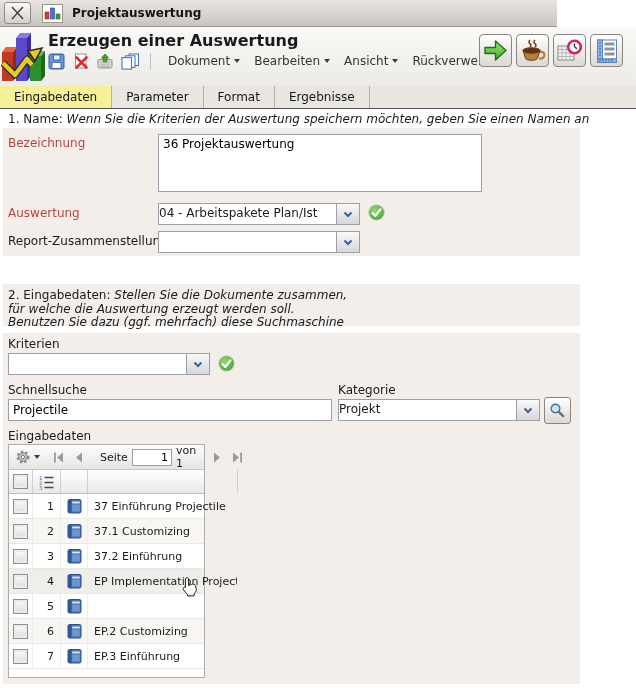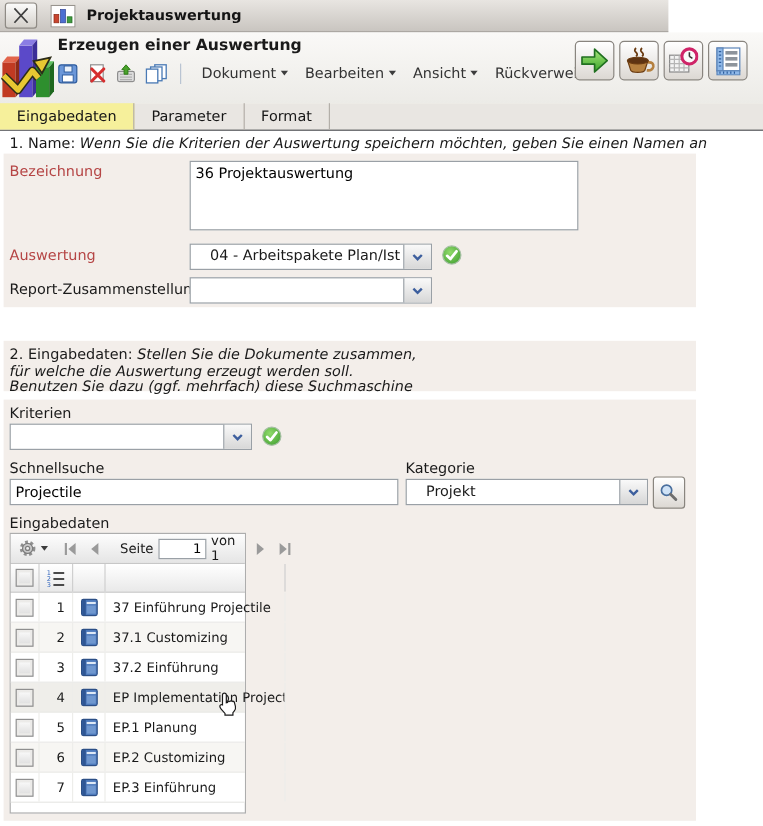--- a/index.html
+++ b/index.html
@@ -14,21 +14,21 @@
     background:linear-gradient(#e8e5e1,#c9c5c0);border-bottom:1px solid #9b968f;
     display:flex;align-items:center;}
   .close-btn{width:25px;height:20px;margin-left:4px;border:1px solid #8f8b85;border-radius:3px;
     background:linear-gradient(#fbfbfa,#d4d0ca);display:flex;align-items:center;justify-content:center;}
   .mini-chart{margin-left:11px;display:flex;}
   .title-text{margin-left:9px;font-weight:bold;font-size:12px;color:#141414;}
   
   .toolbar{position:absolute;left:0;top:27px;width:636px;height:59px;
     background:linear-gradient(#faf9f7,#ecebe7);}
   .logo{position:absolute;left:1px;top:1px;}
-  .tb-heading{position:absolute;left:48px;top:4px;font-weight:bold;font-size:13px;}
+  .tb-heading{position:absolute;left:48px;top:4px;font-weight:bold;font-size:16px;}
   .tb-row{position:absolute;left:48px;top:23px;height:22px;display:flex;align-items:center;gap:7px;}
   .tb-icon{display:flex;align-items:center;}
   .tb-sep{width:1px;height:17px;background:#b9c4d2;margin:0 3px;}
   .menu-item{display:flex;align-items:center;gap:4px;font-size:12px;color:#333;margin-left:7px;cursor:default;justify-content:center;}
   .caret{width:0;height:0;border-left:3.5px solid transparent;border-right:3.5px solid transparent;border-top:4px solid #3c3c3c;}
   .action-buttons{position:absolute;right:13px;top:7px;display:flex;gap:4px;}
   .action-btn{width:31px;height:31px;border:1px solid #89857f;border-radius:4px;
     background:linear-gradient(#ffffff,#dcd8d3);display:flex;align-items:center;justify-content:center;}
   
   .tabstrip{position:absolute;left:0;top:86px;width:636px;height:22px;background:#e9e6e2;
@@ -43,21 +43,21 @@
   #panel2{top:284px;height:42px;padding-top:5px;box-sizing:border-box;}
   #panel2 .line{margin-left:5px;line-height:13.5px;font-size:12px;}
   #panel3{top:333px;height:351px;}
   .flabel{position:absolute;font-size:12px;white-space:nowrap;}
   .red{color:#b54545;}
   
   .textarea-box{position:absolute;left:155px;top:6px;width:314px;height:52px;background:#fff;
     border:1px solid #9aa0a6;font-family:"DejaVu Sans","Liberation Sans",sans-serif;
     font-size:12px;padding:2px 4px;resize:none;}
   .selectbox{position:absolute;height:20px;background:#fff;border:1px solid #9aa0a6;display:flex;box-sizing:content-box;}
-  .select-value{flex:1;font-size:12px;line-height:19px;padding-left:16px;overflow:hidden;white-space:nowrap;}
+  .select-value{flex:1;font-size:12px;line-height:19px;padding-left:0;overflow:hidden;white-space:nowrap;}
   .select-btn{width:22px;border-left:1px solid #9aa0a6;background:linear-gradient(#f9f9f9,#d7d7d7);
     display:flex;align-items:center;justify-content:center;}
   .text-input{position:absolute;height:20px;border:1px solid #9aa0a6;background:#fff;font-size:12px;
     padding:0 4px;font-family:"DejaVu Sans","Liberation Sans",sans-serif;}
   .icon-abs{position:absolute;display:flex;}
   .search-btn{position:absolute;width:25px;height:25px;border:1px solid #89857f;border-radius:3px;
     background:linear-gradient(#ffffff,#dcd8d3);display:flex;align-items:center;justify-content:center;}
   
   .grid-table{position:absolute;left:5px;top:111px;width:197px;height:234px;border:1px solid #adadad;
     background:#fff;box-sizing:border-box;display:flex;flex-direction:column;}
@@ -229,20 +229,21 @@
         </svg>
       </span>
     </div>
   </div>
 </div>
 
 <div class="tabstrip">
   <div class="tab active">Eingabedaten</div>
   <div class="tab">Parameter</div>
   <div class="tab">Format</div>
+  <div class="tab">Ergebnisse</div>
 </div>
 
 <div class="heading1">
   <span>1. Name:</span>
   <span class="it">Wenn Sie die Kriterien der Auswertung speichern möchten, geben Sie einen Namen an</span>
 </div>
 
 <div class="panel" id="panel1">
   <span class="flabel red" style="left:5px;top:8px;">Bezeichnung</span>
   <textarea class="textarea-box" style="">36 Projektauswertung</textarea>
@@ -470,21 +471,20 @@
     <span class="gr-cell">
       <span style="display:flex">
         <svg width="15" height="16">
                 <rect x="1" y="1.5" width="13" height="13.5" rx="1.5" fill="#4d79bb" stroke="#2c4f86"></rect>
           <rect x="1.5" y="2" width="3" height="12.5" fill="#2f5694"></rect>
           <rect x="5.2" y="3.6" width="7.6" height="1.8" fill="#dfe9f6"></rect>
           <rect x="5.2" y="6.6" width="7.6" height="6.8" fill="#6f97cf"></rect>
               </svg>
       </span>
     </span>
-    <span class="gr-cell c-name">EP.1 Planung</span>
     <span class="gr-cell"></span>
   </div>
 
   <div class="grid-row even">
     <span class="gr-cell">
       <span class="checkbox"></span>
     </span>
     <span class="gr-cell c-num">6</span>
     <span class="gr-cell">
       <span style="display:flex">

